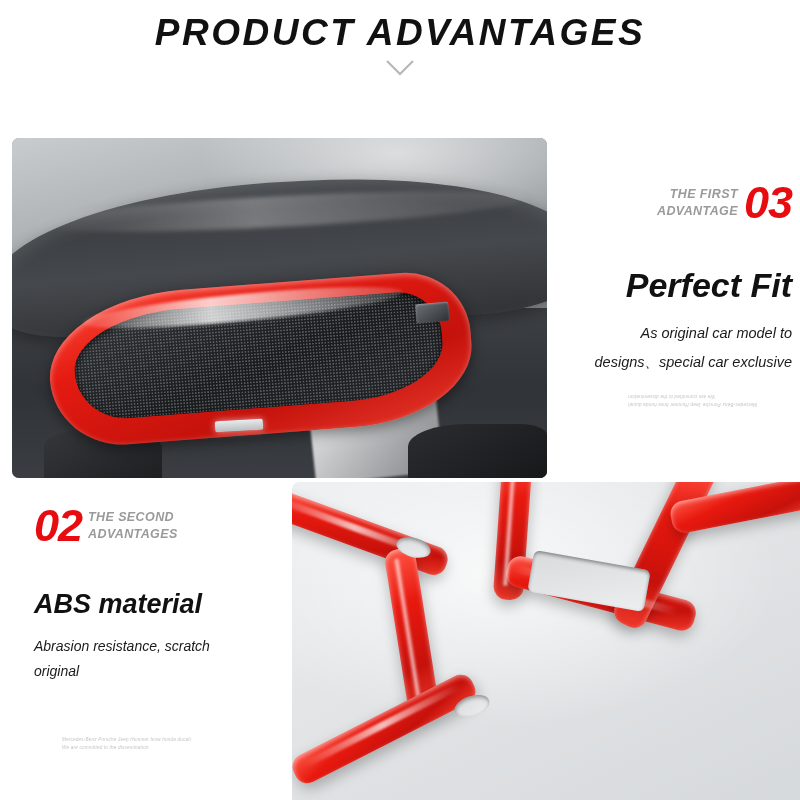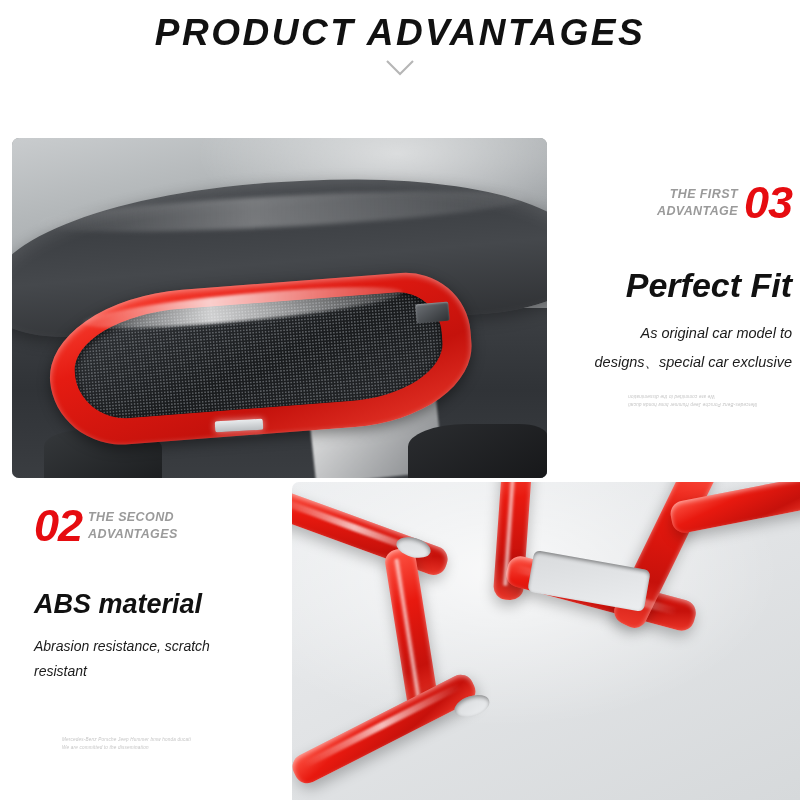--- a/index.html
+++ b/index.html
@@ -249,21 +249,21 @@
     <div class="badge-row">
       <div class="badge-num">02</div>
       <div class="badge-label">
         <div>THE SECOND</div>
         <div>ADVANTAGES</div>
       </div>
     </div>
     <div class="adv-heading">ABS material</div>
     <div class="adv-body">
       <div>Abrasion resistance, scratch</div>
-      <div>resistant</div>
+      <div>original</div>
     </div>
   </div>
 
   <div class="watermark wm-02">
     <div>Mercedes-Benz Porsche Jeep Hummer bmw honda ducati</div>
     <div>We are committed to the dissemination</div>
   </div>
 
 </div>
 

